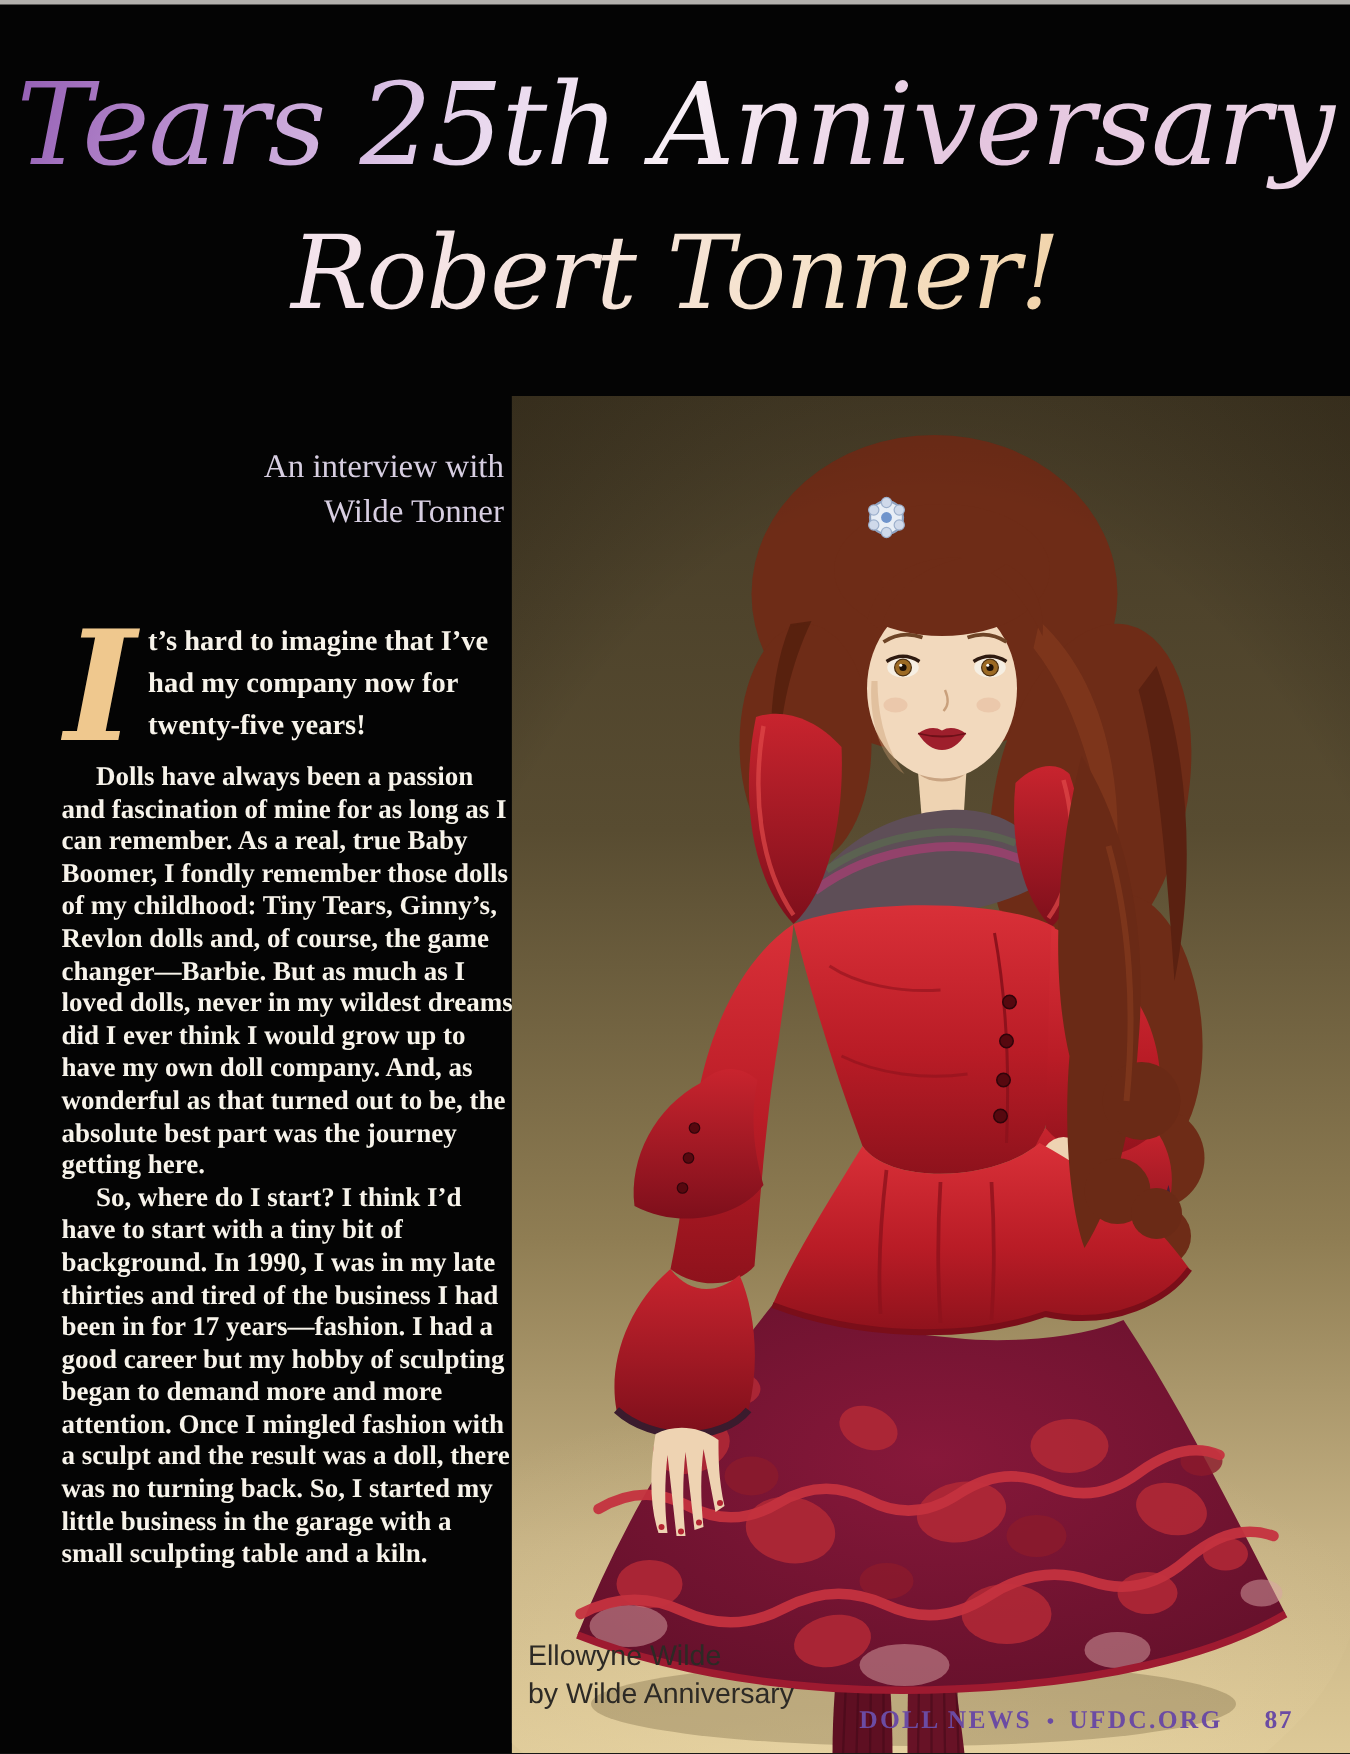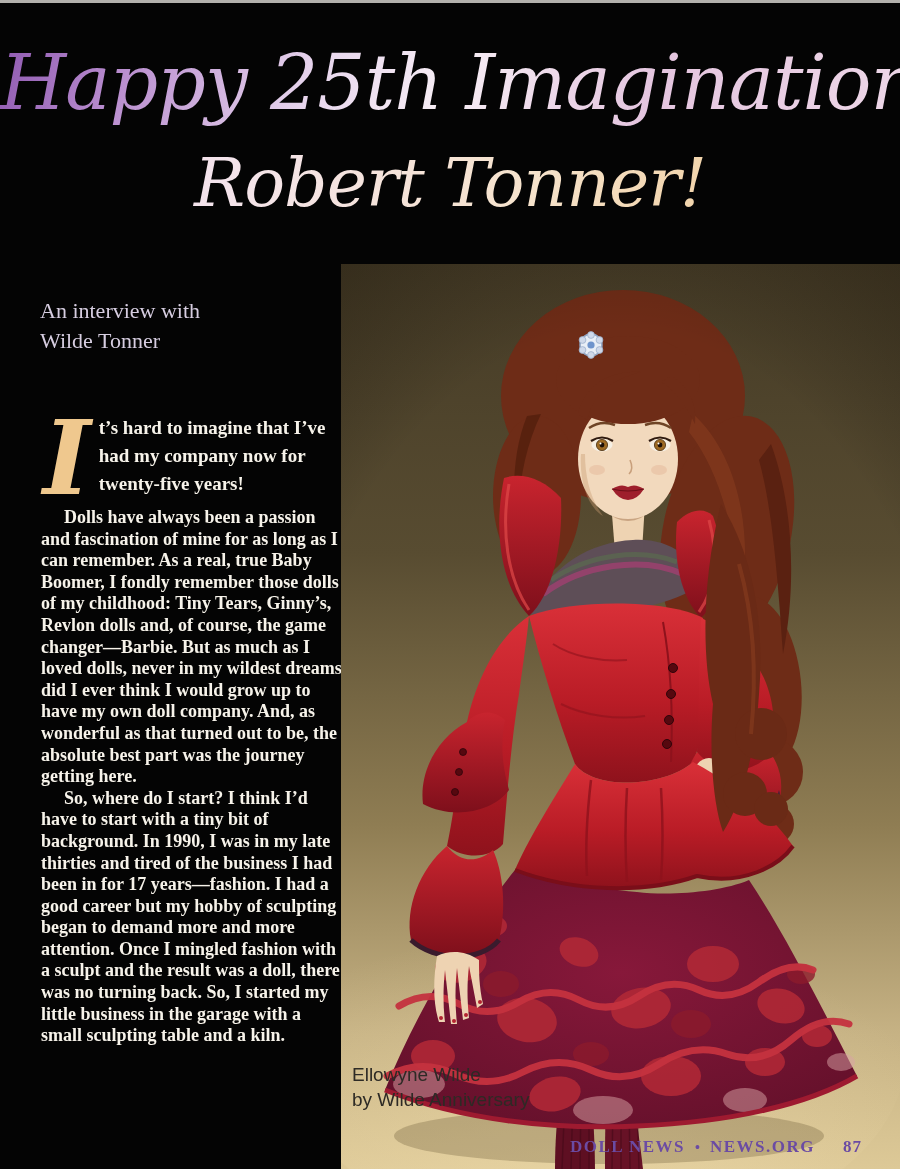--- a/index.html
+++ b/index.html
@@ -11,50 +11,50 @@
   .title-block{position:absolute;top:30px;left:0;width:100%;text-align:center;white-space:nowrap;}
   .title-line{font-family:"DejaVu Serif",serif;font-style:italic;font-weight:400;letter-spacing:-1px;}
   .title-line1{font-size:76px;line-height:106px;
     background:linear-gradient(108deg,#8e58b0 0%,#b88cce 14%,#e9d8ee 36%,#f7eef5 50%,#e4c5df 72%,#eed8e8 100%);
     -webkit-background-clip:text;background-clip:text;color:transparent;-webkit-text-fill-color:transparent;}
   .title-line2{font-size:68px;line-height:94px;
     background:linear-gradient(104deg,#ecd2e4 0%,#f4e4ec 25%,#f6e3cd 58%,#f0cf9f 85%,#ecc189 100%);
     -webkit-background-clip:text;background-clip:text;color:transparent;-webkit-text-fill-color:transparent;}
 
   
-  .subtitle{position:absolute;top:296px;left:40px;width:312px;text-align:left;
+  .subtitle{position:absolute;top:296px;left:24px;width:312px;text-align:right;
             color:#d7cee1;font-size:22px;line-height:30px;}
 
   
   .article{position:absolute;top:414px;left:41px;width:302px;color:#f7f3ea;}
   .intro{font-size:19px;line-height:28px;font-weight:700;margin:0;}
   .dropcap{float:left;font-family:"DejaVu Serif",serif;font-style:italic;
            font-size:102px;line-height:80px;color:#efc88e;margin:4px 8px 0 2px;}
   .article p.body{font-size:18px;line-height:21.6px;font-weight:700;
                   text-indent:23px;margin:0;}
   .article p.body.first{margin-top:9px;}
 
   
   .photo{position:absolute;left:341px;top:264px;width:559px;height:905px;overflow:hidden;}
   .photo svg{display:block;}
-  .caption{position:absolute;left:11px;top:798px;
+  .caption{position:absolute;left:11px;top:828px;
            font-family:"Liberation Sans",sans-serif;font-size:19px;line-height:25px;color:#2d2a25;}
   .footer{position:absolute;right:38px;bottom:12px;display:flex;align-items:baseline;
           color:#6b4ba3;font-weight:700;font-size:17px;letter-spacing:1.5px;margin-left:46px;}
   .footer .sep{margin:0 10px;font-size:14px;letter-spacing:0;}
   .footer .pagenum{margin-left:28px;letter-spacing:1px;}
 </style>
 </head>
 <body>
 
 <div class="page">
   <div class="top-strip"></div>
 
   <div class="title-block">
-    <div class="title-line title-line1">Happy 25th Imagination</div>
+    <div class="title-line title-line1">Tears 25th Anniversary</div>
     <div class="title-line title-line2">Robert Tonner!</div>
   </div>
 
   <div class="subtitle">
     <div>An interview with</div>
     <div>Wilde Tonner</div>
   </div>
 
   <div class="article">
     <p class="intro"><span class="dropcap">I</span><span>t’s hard to imagine that I’ve had my company now for twenty-five years!</span></p>
@@ -308,17 +308,17 @@
     </svg>
 
     <div class="caption">
       <div>Ellowyne Wilde</div>
       <div>by Wilde Anniversary</div>
     </div>
 
     <div class="footer">
       <span>DOLL NEWS</span>
       <span class="sep">•</span>
-      <span>NEWS.ORG</span>
+      <span>UFDC.ORG</span>
       <span class="pagenum">87</span>
     </div>
   </div>
 </div>
 
 </body></html>

